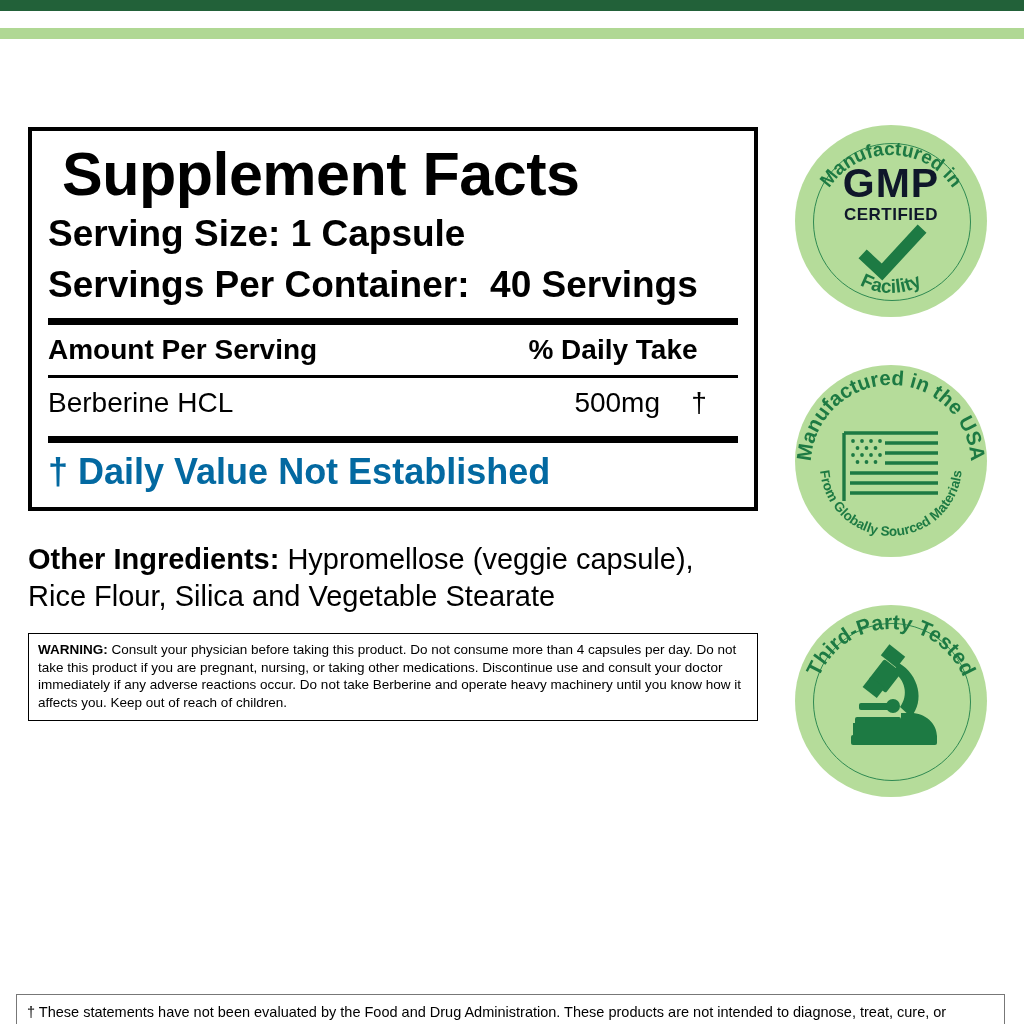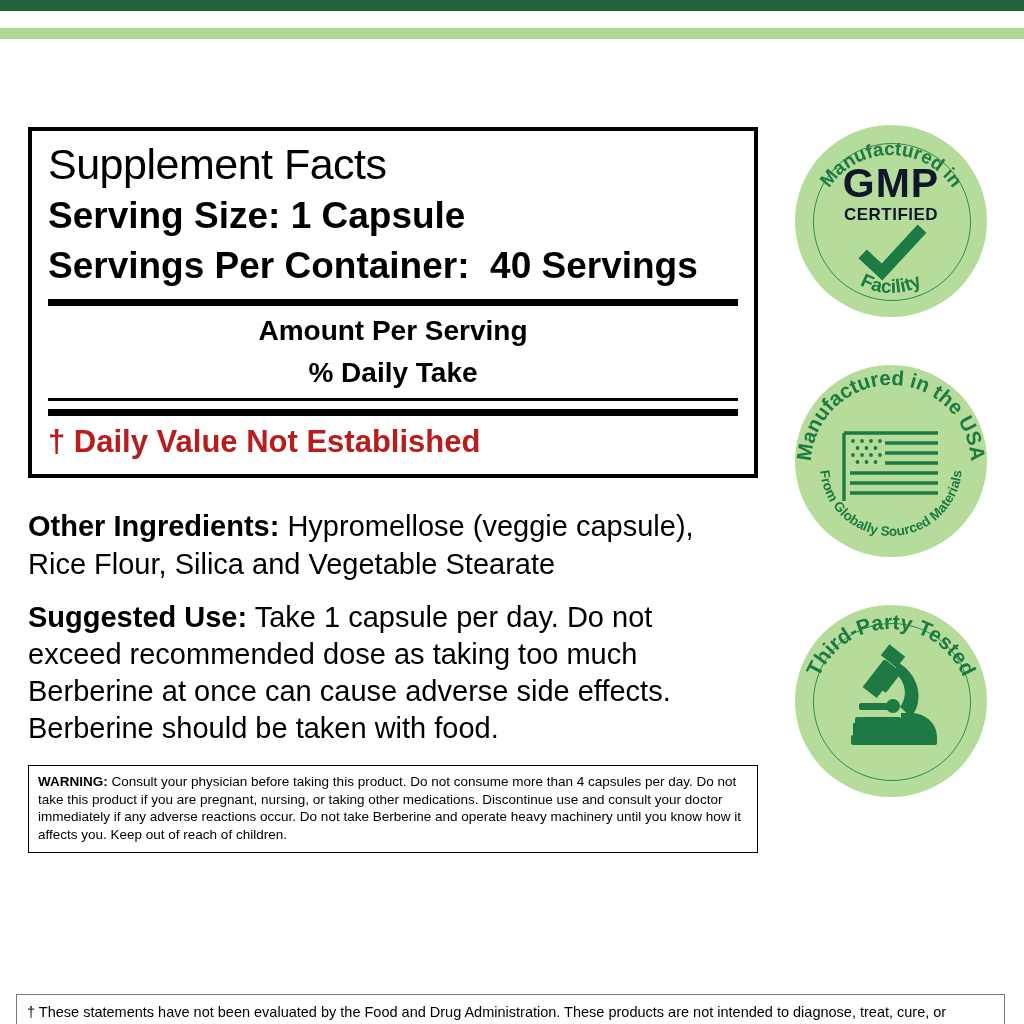--- a/index.html
+++ b/index.html
@@ -22,52 +22,51 @@
 
   
   .sf-panel{
     border:4px solid #000;
     background:#fff;
     padding:10px 16px 12px 16px;
     box-sizing:border-box;
     width:730px;
   }
   .sf-title{
-    font-size:43px;
-    font-weight:normal;
+    font-size:61px;
+    font-weight:bold;
     line-height:1.02;
     letter-spacing:-0.5px;
-    margin:2px 0 4px 0;
+    margin:2px 0 4px 14px;
   }
   .sf-serving{
     font-size:37px;
     font-weight:bold;
     line-height:1.36;
     white-space:pre;
   }
   .rule-thick{height:7px;background:#000;margin:8px 0 0 0;}
   .rule-thin{height:3px;background:#000;margin:0;}
   .sf-row{
     display:flex;
-    align-items:center;
+    align-items:flex-end;
     font-size:28px;
     line-height:1.5;
-    flex-direction:column;
   }
   .sf-head{font-weight:bold;padding:4px 0 4px 0;}
   .sf-head .col-a{flex:1;text-align:left;}
   .sf-head .col-b{width:250px;text-align:center;}
   .sf-item{font-weight:normal;padding:4px 0 4px 0;}
   .sf-item .col-a{flex:1;text-align:left;}
   .sf-item .col-amt{width:175px;text-align:right;}
   .sf-item .col-dv{width:78px;text-align:center;}
   .sf-footnote{
-    font-size:31px;
+    font-size:36px;
     font-weight:bold;
-    color:#b91c1c;
+    color:#0369a1;
     padding:8px 0 2px 0;
   }
 
   
   .para{
     font-size:29px;
     line-height:1.28;
     margin-top:30px;
     width:724px;
   }
@@ -136,33 +135,35 @@
 
       <div class="rule-thick"></div>
 
       <div class="sf-row sf-head">
         <span class="col-a">Amount Per Serving</span>
         <span class="col-b">% Daily Take</span>
       </div>
 
       <div class="rule-thin"></div>
 
+      <div class="sf-row sf-item">
+        <span class="col-a">Berberine HCL</span>
+        <span class="col-amt">500mg</span>
+        <span class="col-dv">†</span>
+      </div>
 
       <div class="rule-thick"></div>
 
       <div class="sf-footnote">† Daily Value Not Established</div>
     </div>
 
     <div class="para">
       <b>Other Ingredients:</b><span> Hypromellose (veggie capsule), Rice Flour, Silica and Vegetable Stearate</span>
     </div>
 
-    <div class="para para-use">
-      <b>Suggested Use:</b><span> Take 1 capsule per day. Do not exceed recommended dose as taking too much Berberine at once can cause adverse side effects. Berberine should be taken with food.</span>
-    </div>
 
     <div class="warn-box">
       <b>WARNING:</b><span> Consult your physician before taking this product. Do not consume more than 4 capsules per day. Do not take this product if you are pregnant, nursing, or taking other medications. Discontinue use and consult your doctor immediately if any adverse reactions occur. Do not take Berberine and operate heavy machinery until you know how it affects you. Keep out of reach of children.</span>
     </div>
 
   </div>
 
   <div class="right-col">
 
     <div class="badge">

